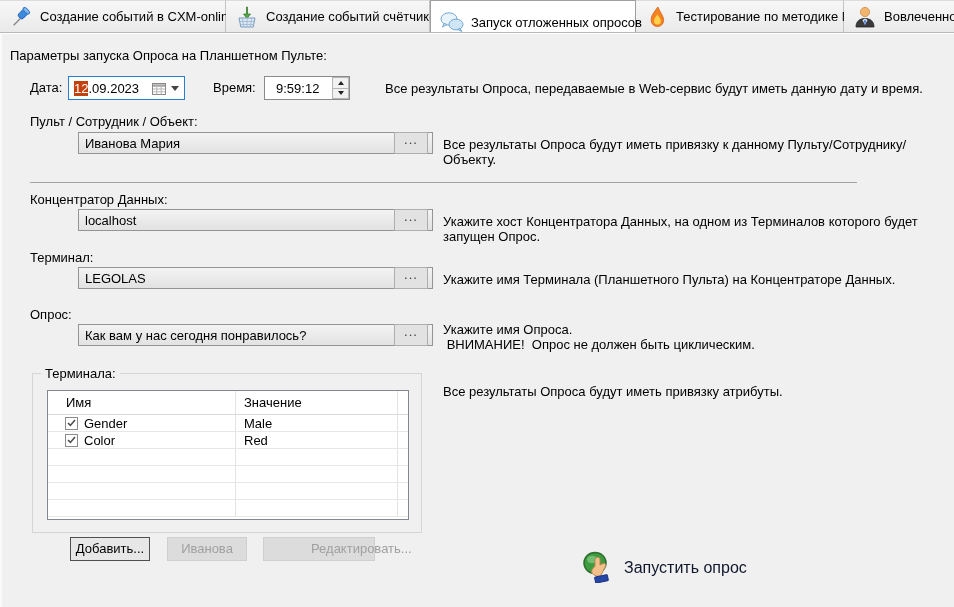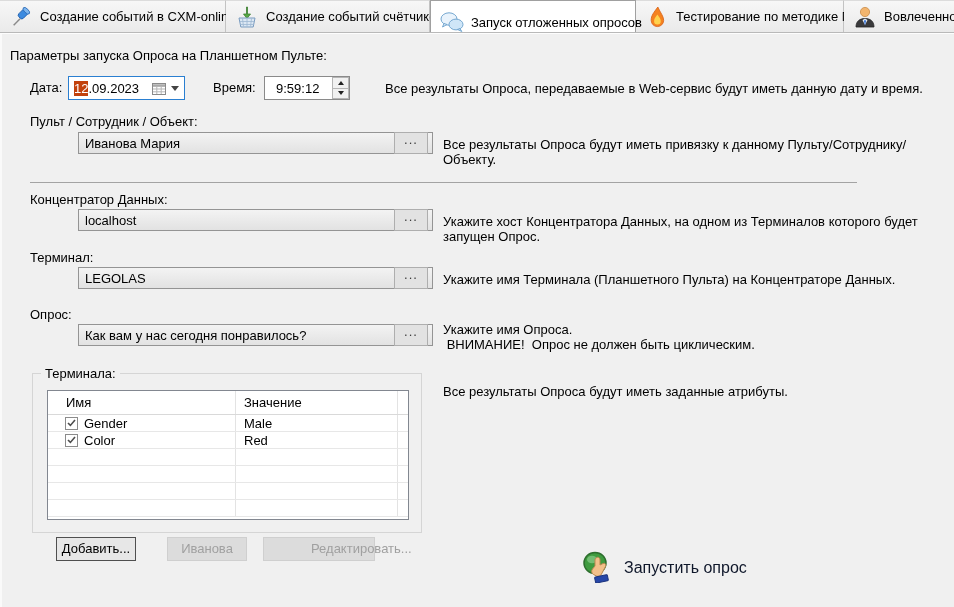--- a/index.html
+++ b/index.html
@@ -101,21 +101,21 @@
   .c3 { flex:1; height:100%; }
   .t-row .c1 { padding-left:17px; }
   .checkbox {
     width:13px; height:13px; background:#fff; border:1px solid #8b8b8b;
     display:flex; align-items:center; justify-content:center; flex:0 0 auto; cursor:pointer;
   }
 
   .btn {
     position:absolute; top:503px; height:24px; text-align:center; line-height:21px; cursor:pointer;
   }
-  .btn-add   { left:56px;  width:80px;  background:#e7e7e7; border:1px solid #4f4f4f; color:#000; }
+  .btn-add   { left:70px;  width:80px;  background:#e7e7e7; border:1px solid #4f4f4f; color:#000; }
   .btn-dis   { background:#dcdcdc; border:1px solid #cfcfcf; color:#a0a0a0; cursor:default; }
   .btn-del   { left:167px; width:80px; }
   .btn-edit  { left:263px; width:112px;padding-left:47px; }
 
   
   .launch {
     position:absolute; left:582px; top:515px; display:flex; align-items:center; gap:10px; cursor:pointer;
   }
   .launch-label { color:#0f172a; font-size:16px; }
 </style>
@@ -319,21 +319,21 @@
             <span class="c3"></span>
           </div>
         <div class="t-row">
             <span class="c1"></span>
             <span class="c2"></span>
             <span class="c3"></span>
           </div>
       </div>
     </div>
 
-    <div class="hint" style="left:443px; top:350px;">Все результаты Опроса будут иметь заданные атрибуты.</div>
+    <div class="hint" style="left:443px; top:350px;">Все результаты Опроса будут иметь привязку атрибуты.</div>
 
     <div class="btn btn-add">Добавить...</div>
     <div class="btn btn-dis btn-del">Иванова</div>
     <div class="btn btn-dis btn-edit">Редактировать...</div>
 
     <div class="launch">
       <span>
         <svg width="32" height="34" viewBox="0 0 32 34">
           <ellipse cx="13" cy="14" rx="11" ry="10.5" fill="#3f9b3f" stroke="#2e6e2e" stroke-width="1.5"></ellipse>
           <ellipse cx="10" cy="10.5" rx="5" ry="3.8" fill="#86c886" opacity="0.75"></ellipse>

